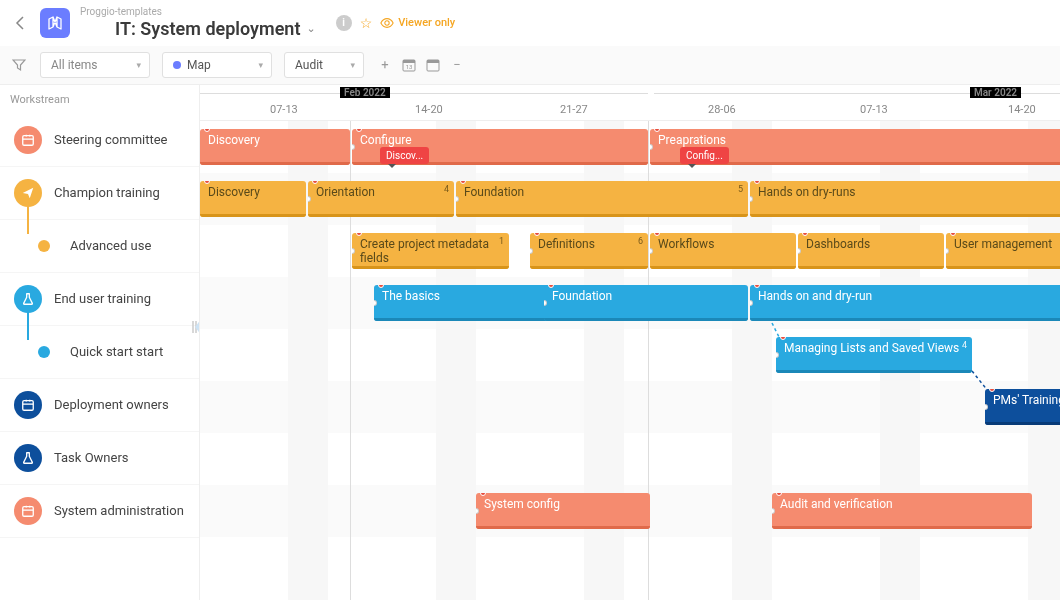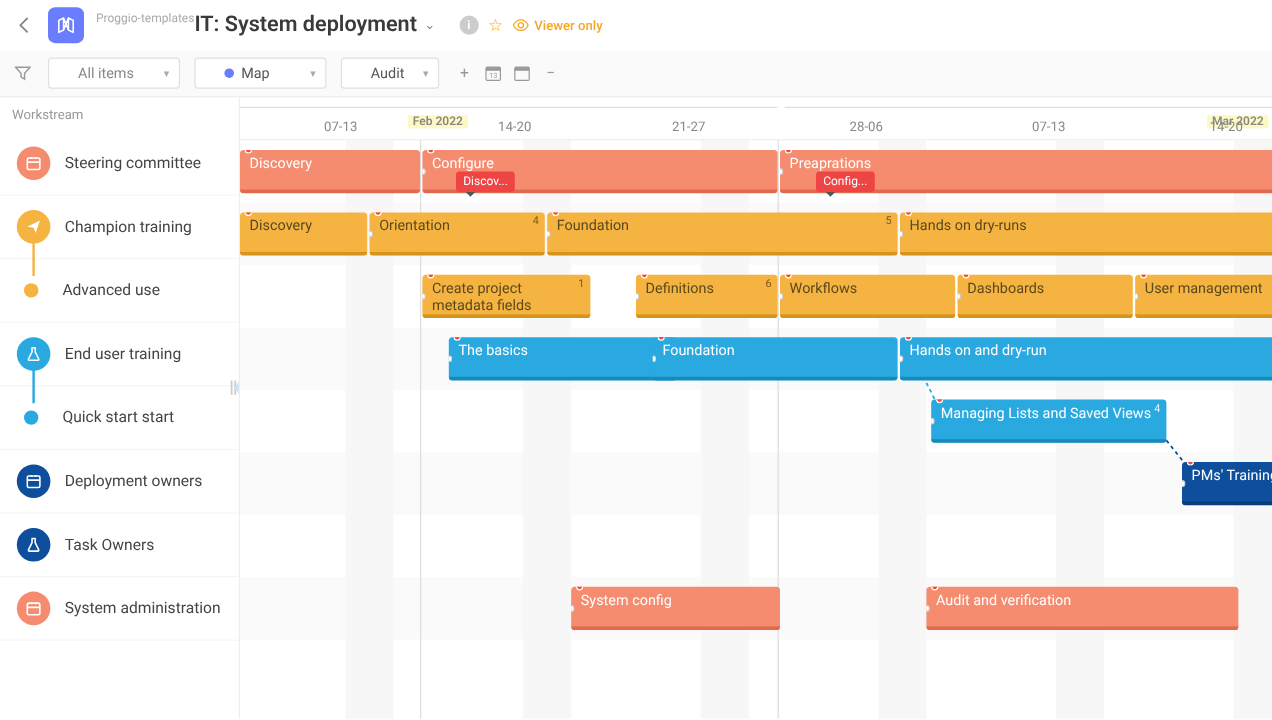--- a/index.html
+++ b/index.html
@@ -1,54 +1,54 @@
 <!DOCTYPE html>
 <html><head>
 <meta charset="utf-8">
 <style>
 * { box-sizing: border-box; margin: 0; padding: 0; }
 body { font-family: -apple-system, BlinkMacSystemFont, "Segoe UI", Roboto, sans-serif; font-size: 13px; color: #333; background: #fff; overflow: hidden; width: 1060px; height: 600px; }
 
 .header { display: flex; align-items: center; padding: 6px 10px; gap: 10px; }
 .back-btn { width: 20px; height: 20px; display: flex; align-items: center; justify-content: center; cursor: pointer; color: #888; }
 .app-icon { width: 30px; height: 30px; background: #6b7dff; border-radius: 6px; display: flex; align-items: center; justify-content: center; color: #fff; }
-.title-block { display: flex; flex-direction: row; line-height: 1.2; }
+.title-block { display: flex; flex-direction: column; line-height: 1.2; }
 .breadcrumb { font-size: 10px; color: #aaa; }
-.title-row { display: flex; align-items: center; gap: 6px; }
+.title-row { display: flex; align-items: center; gap: 6px; margin-left: 35px; }
 .title { font-size: 18px; font-weight: 600; color: #3a3a3a; }
 .title-caret { color: #888; font-size: 11px; }
 .header-icons { display: flex; align-items: center; gap: 8px; margin-left: 10px; }
 .info-icon { width: 16px; height: 16px; border-radius: 50%; background: #ccc; color: #fff; display: flex; align-items: center; justify-content: center; font-size: 10px; font-weight: bold; }
 .star-icon { color: #f5a623; font-size: 14px; }
 .viewer-badge { display: flex; align-items: center; gap: 4px; color: #f5a623; font-size: 11px; font-weight: 500; }
 .eye-icon { width: 14px; height: 14px; }
 
 .toolbar { display: flex; align-items: center; padding: 6px 10px; gap: 12px; background: #fafafa; border-bottom: 1px solid #eee; }
 .filter-icon { color: #999; width: 18px; display: flex; justify-content: center; }
-.select { background: #fff; border: 1px solid #e0e0e0; border-radius: 3px; padding: 5px 28px 5px 24px; font-size: 12px; color: #888; position: relative; display: flex; align-items: center; gap: 6px; min-width: 110px; }
+.select { background: #fff; border: 1px solid #e0e0e0; border-radius: 3px; padding: 5px 28px 5px 10px; font-size: 12px; color: #888; position: relative; display: flex; align-items: center; gap: 6px; min-width: 110px; }
 .select::after { content: "▾"; position: absolute; right: 8px; color: #aaa; font-size: 9px; }
 .select.active { color: #555; }
 .select .dot { width: 8px; height: 8px; border-radius: 50%; background: #6b7dff; }
 .toolbar-icons { display: flex; align-items: center; gap: 6px; color: #999; font-size: 13px; }
 .tb-icon { width: 18px; height: 18px; display: flex; align-items: center; justify-content: center; }
 
 .main { display: flex; height: calc(600px - 82px); }
 .sidebar { width: 200px; border-right: 1px solid #eee; overflow: hidden; position: relative; }
 .ws-header { font-size: 11px; color: #999; padding: 8px 10px; }
 .ws-item { display: flex; align-items: center; gap: 12px; padding: 12px 14px; border-bottom: 1px solid #f5f5f5; cursor: pointer; position: relative; text-align: center; }
-.ws-item.sub { padding-left: 12px; }
+.ws-item.sub { padding-left: 30px; }
 .ws-icon { width: 28px; height: 28px; border-radius: 50%; display: flex; align-items: center; justify-content: center; color: #fff; flex-shrink: 0; position: relative; z-index: 2; }
 .ws-dot { width: 12px; height: 12px; border-radius: 50%; margin: 8px; flex-shrink: 0; position: relative; z-index: 2; }
 .ws-connector { position: absolute; left: 27px; width: 2px; z-index: 1; }
 .ws-label { font-size: 13px; color: #444; }
 .collapse-handle { position: absolute; right: -8px; top: 230px; color: #ccc; font-size: 18px; z-index: 10; }
 
 .chart { flex: 1; position: relative; overflow: hidden; }
 .time-header { height: 36px; border-bottom: 1px solid #eee; position: relative; }
-.month-label { position: absolute; top: 15px; font-size: 10px; color: #888; background: #fef9c3; padding: 0 4px; font-weight: 600; }
+.month-label { position: absolute; top: 2px; font-size: 10px; color: #888; background: #000000; padding: 0 4px; font-weight: 600; }
 .month-line { position: absolute; top: 8px; height: 1px; background: #ddd; }
 .week-label { position: absolute; top: 18px; font-size: 11px; color: #888; }
 .chart-body { position: relative; height: calc(100% - 36px); }
 .vline { position: absolute; top: 0; bottom: 0; width: 1px; background: #ddd; z-index: 1; }
 .row-shade { position: absolute; left: 0; right: 0; background: #fafafa; height: 52px; }
 .col-shade { position: absolute; top: 0; bottom: 0; background: #f7f7f7; }
 
 .task { position: absolute; height: 36px; border-radius: 3px; padding: 4px 8px; font-size: 12px; color: #fff; display: flex; align-items: flex-start; z-index: 3; overflow: hidden; }
 .task .underline { position: absolute; left: 0; right: 0; bottom: 0; height: 3px; }
 .task .count { position: absolute; top: 3px; right: 5px; font-size: 9px; color: rgba(255,255,255,0.9); }
@@ -217,21 +217,21 @@
           <path d="M14 4 L8 12 L14 20" stroke="#cde3f5" stroke-width="3" fill="none"></path>
         </svg>
     </div>
   </div>
 
   <div class="chart">
     <div class="time-header" id="time-header">
         <div class="month-line" style="left: 0px; width: 448px;"></div>
         <div class="month-label" style="left: 140px;">Feb 2022</div>
         <div class="month-line" style="left: 454px; width: 420px;"></div>
-        <div class="month-label" style="left: 770px; margin-left: 36px;">Mar 2022</div>
+        <div class="month-label" style="left: 770px;">Mar 2022</div>
         <div class="week-label" style="left: 70px;">07-13</div>
         <div class="week-label" style="left: 215px;">14-20</div>
         <div class="week-label" style="left: 360px;">21-27</div>
         <div class="week-label" style="left: 508px;">28-06</div>
         <div class="week-label" style="left: 660px;">07-13</div>
         <div class="week-label" style="left: 808px;">14-20</div>
         <div class="tooltip" style="left: 180px; top: 14px;">Discov...</div>
         <div class="tooltip" style="left: 480px; top: 14px;">Config...</div>
       </div>
     <div class="chart-body" id="chart-body">
@@ -282,21 +282,21 @@
           <div class="reddot"></div>
           <div class="count">5</div>
           <div class="handle"></div>
         </div>
         <div class="task c-yellow" style="left: 550px; top: 60px; width: 320px;">
           <span>Hands on dry-runs</span>
           <div class="underline"></div>
           <div class="reddot"></div>
           <div class="handle"></div>
         </div>
-        <div class="task c-yellow" style="left: 152px; top: 112px; width: 140px;">
+        <div class="task c-yellow" style="left: 152px; top: 112px; width: 157px;">
           <span>Create project metadata fields</span>
           <div class="underline"></div>
           <div class="reddot"></div>
           <div class="count">1</div>
           <div class="handle"></div>
         </div>
         <div class="task c-yellow" style="left: 330px; top: 112px; width: 118px;">
           <span>Definitions</span>
           <div class="underline"></div>
           <div class="reddot"></div>

